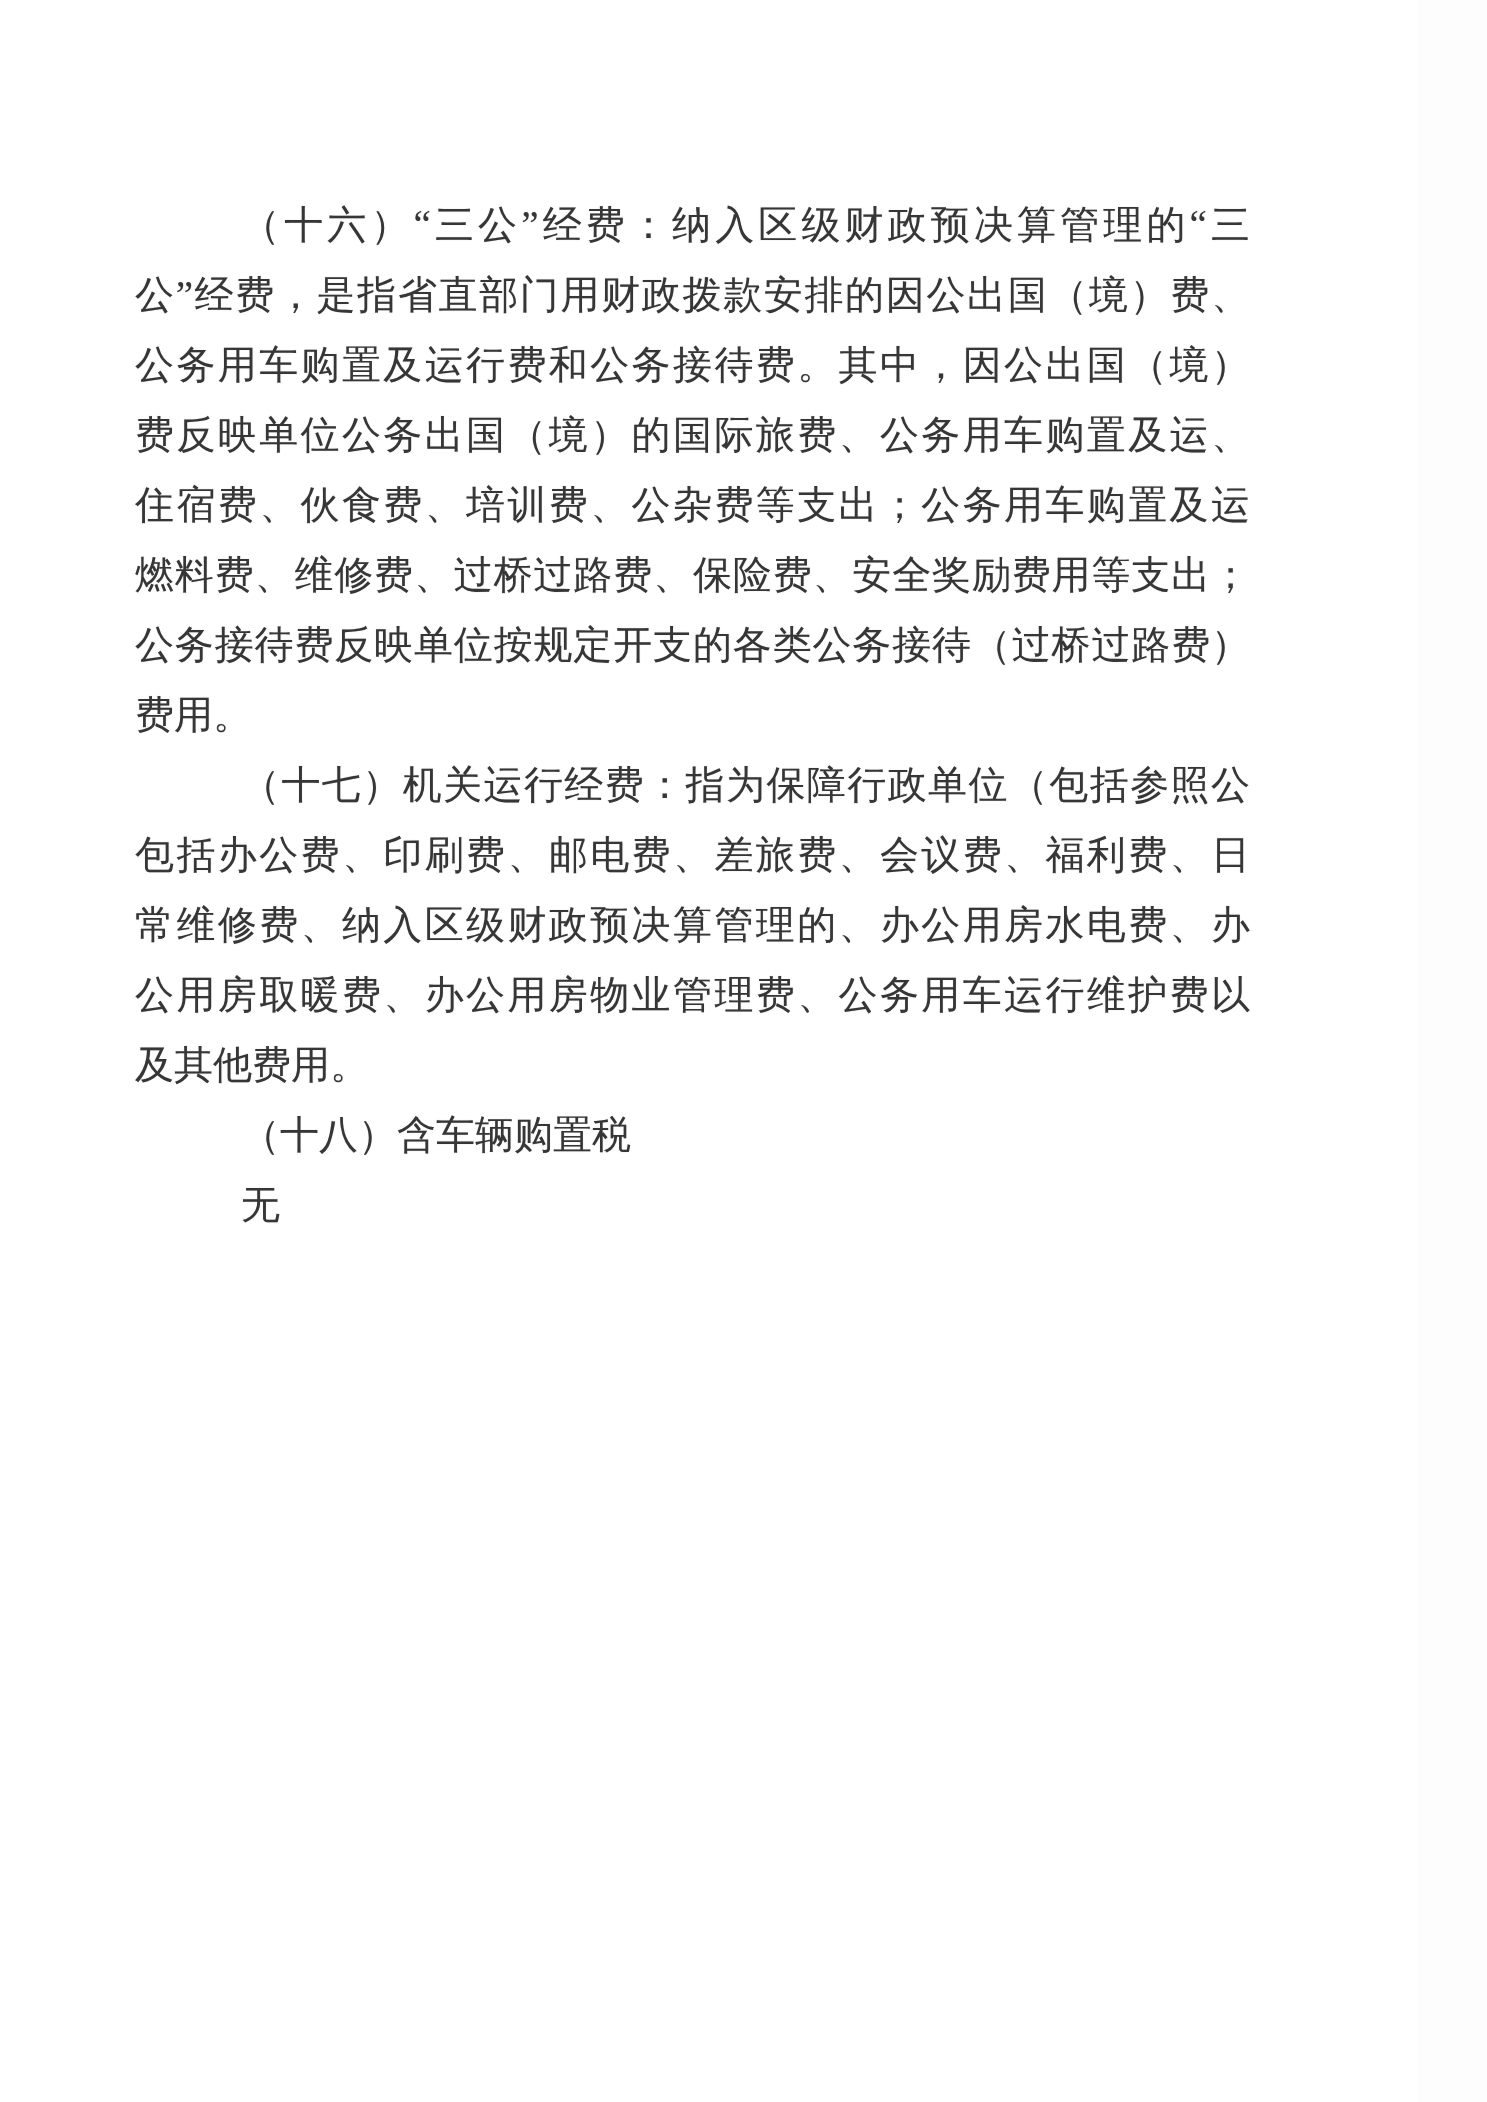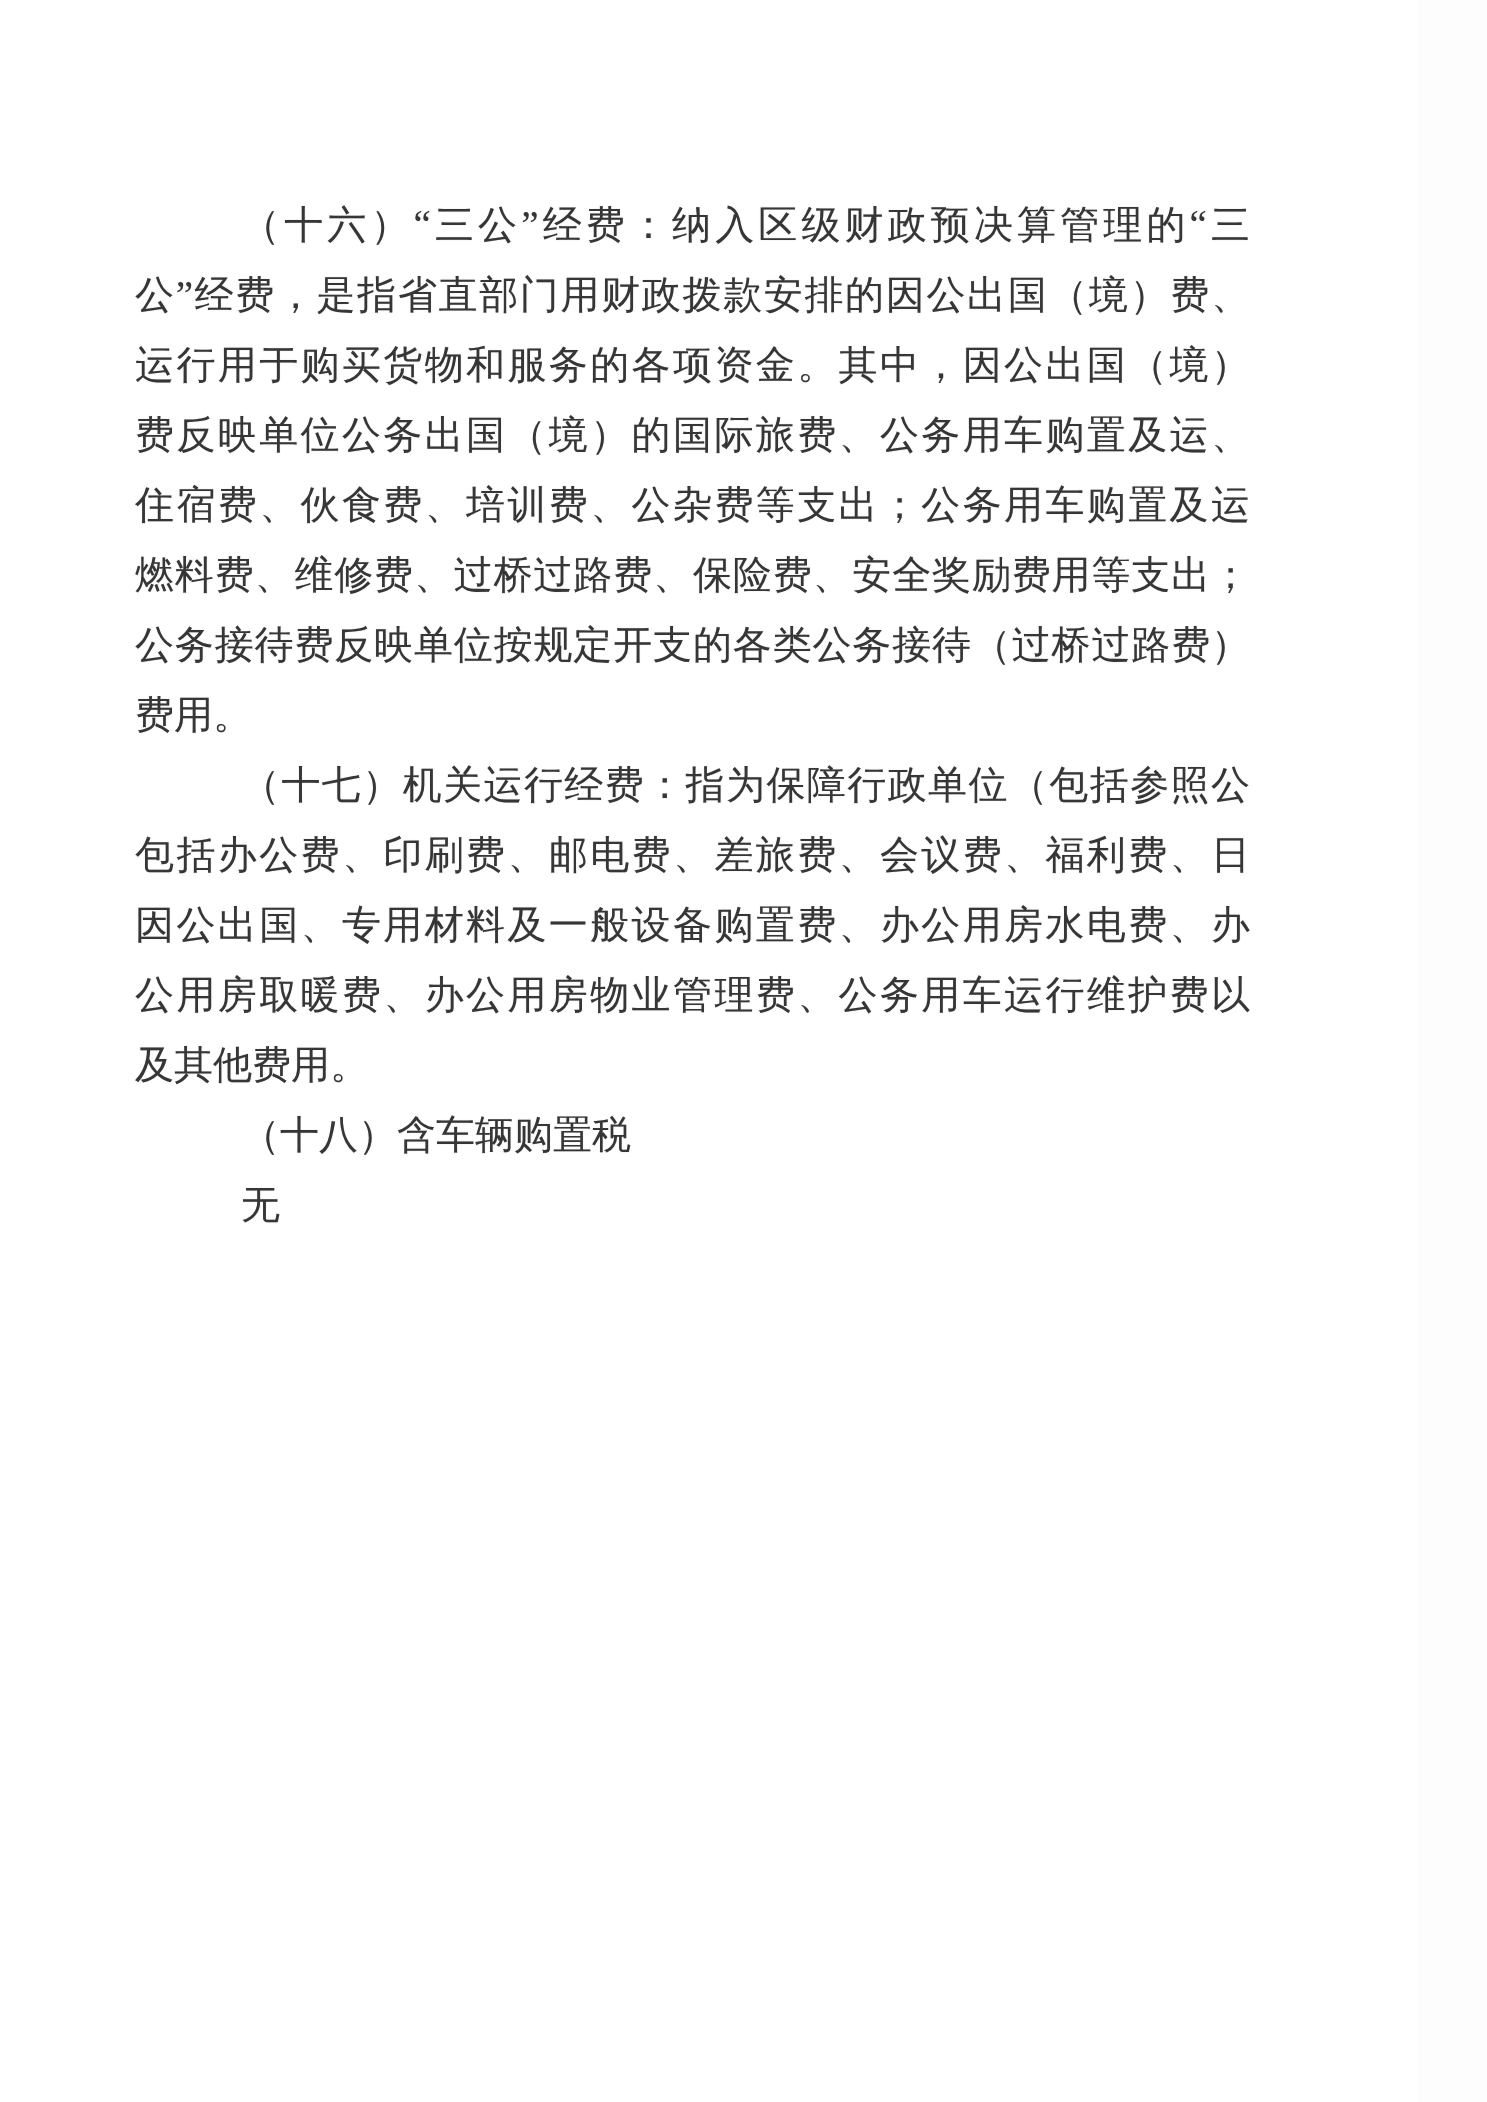--- a/index.html
+++ b/index.html
@@ -45,27 +45,27 @@
     text-indent: 106px;
   }
 </style>
 </head>
 <body>
 
 <div class="page">
   <div class="text-block">
     <div class="line indent fill">（十六）“三公”经费：纳入区级财政预决算管理的“三</div>
     <div class="line fill">公”经费，是指省直部门用财政拨款安排的因公出国（境）费、</div>
-    <div class="line fill">运行用于购买货物和服务的各项资金。其中，因公出国（境）</div>
+    <div class="line fill">公务用车购置及运行费和公务接待费。其中，因公出国（境）</div>
     <div class="line fill">费反映单位公务出国（境）的国际旅费、公务用车购置及运、</div>
     <div class="line fill">住宿费、伙食费、培训费、公杂费等支出；公务用车购置及运</div>
     <div class="line fill">燃料费、维修费、过桥过路费、保险费、安全奖励费用等支出；</div>
     <div class="line fill">公务接待费反映单位按规定开支的各类公务接待（过桥过路费）</div>
     <div class="line">费用。</div>
     <div class="line indent fill">（十七）机关运行经费：指为保障行政单位（包括参照公</div>
     <div class="line fill">包括办公费、印刷费、邮电费、差旅费、会议费、福利费、日</div>
-    <div class="line fill">因公出国、专用材料及一般设备购置费、办公用房水电费、办</div>
+    <div class="line fill">常维修费、纳入区级财政预决算管理的、办公用房水电费、办</div>
     <div class="line fill">公用房取暖费、办公用房物业管理费、公务用车运行维护费以</div>
     <div class="line">及其他费用。</div>
     <div class="line indent">（十八）含车辆购置税</div>
     <div class="line indent">无</div>
   </div>
 </div>
 
 </body></html>

